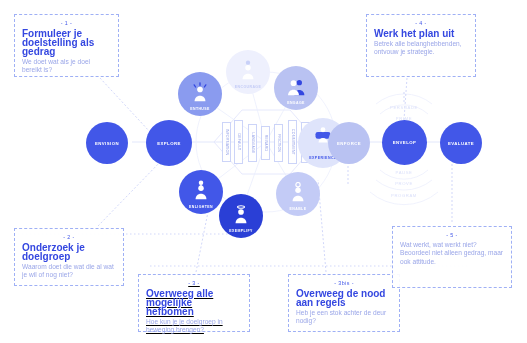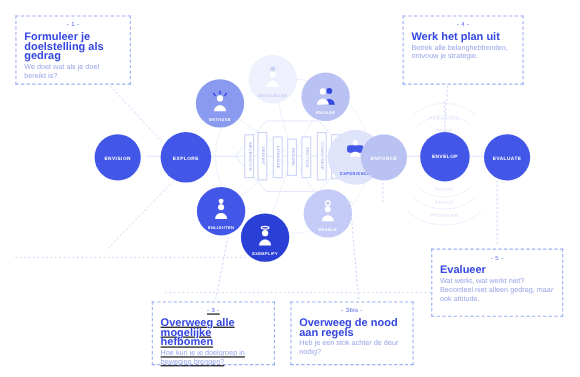--- a/index.html
+++ b/index.html
@@ -125,36 +125,40 @@
     <span class="ttl">Formuleer je doelstelling als gedrag</span>
     <span class="body">We doet wat als je doel bereikt is?</span>
   </div>
 
   <div class="note" style="left:366px;top:14px;width:110px;height:63px;">
     <span class="num">- 4 -</span>
     <span class="ttl">Werk het plan uit</span>
     <span class="body">Betrek alle belanghebbenden, ontvouw je strategie.</span>
   </div>
 
+  <div class="note" style="left:14px;top:228px;width:110px;height:58px;">
+    <span class="num">- 2 -</span>
+    <span class="ttl">Onderzoek je doelgroep</span>
+    <span class="body">Waarom doet die wat die al wat je wil of nog niet?</span>
+  </div>
 
   <div class="note" style="left:138px;top:274px;width:112px;height:58px;text-decoration:underline;">
     <span class="num">- 3 -</span>
     <span class="ttl">Overweeg alle mogelijke hefbomen</span>
     <span class="body">Hoe kun je je doelgroep in beweging brengen?</span>
   </div>
 
-  <div class="note" style="left:264px;top:274px;width:112px;height:58px;">
+  <div class="note" style="left:288px;top:274px;width:112px;height:58px;">
     <span class="num">- 3bis -</span>
     <span class="ttl">Overweeg de nood aan regels</span>
     <span class="body">Heb je een stok achter de deur nodig?</span>
   </div>
 
   <div class="note" style="left:392px;top:226px;width:120px;height:62px;">
     <span class="num">- 5 -</span>
-    <span class="ttl">Evalueer</span>
     <span class="body">Wat werkt, wat werkt niet? Beoordeel niet alleen gedrag, maar ook attitude.</span>
   </div>
 
   <div class="ghost" style="left:378px;top:105px;width:52px;">PERSUADE</div>
   <div class="ghost" style="left:378px;top:116px;width:52px;">PRIME</div>
   <div class="ghost" style="left:378px;top:170px;width:52px;">PAUSE</div>
   <div class="ghost" style="left:378px;top:181px;width:52px;">PROVE</div>
   <div class="ghost" style="left:376px;top:193px;width:56px;">PROGRAM</div>
 
   <div class="lever" style="left:222px;top:122px;width:9px;height:40px;">

